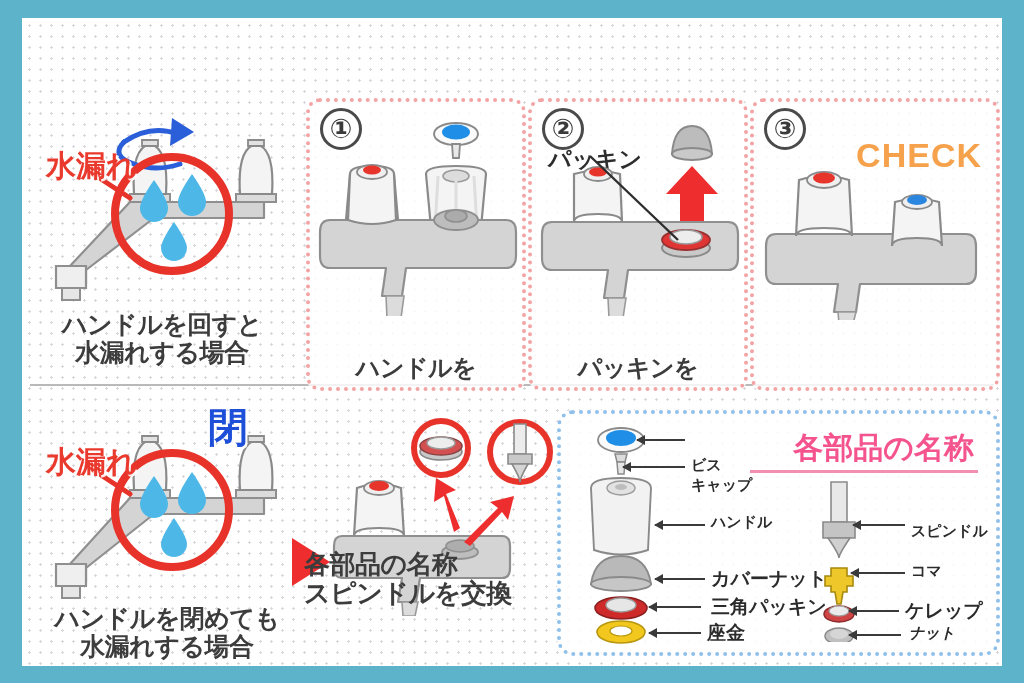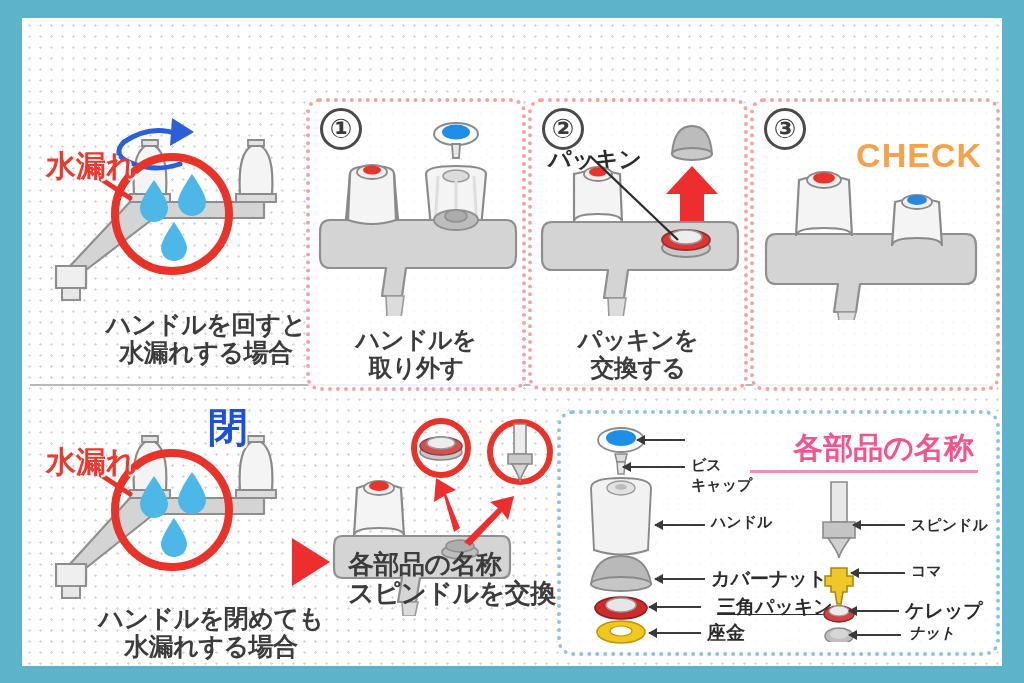--- a/index.html
+++ b/index.html
@@ -29,21 +29,21 @@
 
   
   .divider{
     position:absolute;left:8px;top:366px;width:964px;height:2px;
     background:#b9b9b9;
   }
 
   
   .cap{
     position:absolute;color:#3c3c3c;font-weight:bold;line-height:1.12;
-    text-align:center;font-size:25px;letter-spacing:-0.5px;margin-left:44px;
+    text-align:center;font-size:25px;letter-spacing:-0.5px;
   }
   .redlabel{color:#ea3a2e;font-weight:bold;font-size:30px;position:absolute;
     text-shadow:2px 2px 0 rgba(255,255,255,.9);}
 
   
   .step{
     position:absolute;top:80px;height:285px;
     background:rgba(255,255,255,.82);
     border:4px dotted #f3a3a3;border-radius:14px;
   }
@@ -161,21 +161,20 @@
 
         <path d="M30 100 q0 -8 26 -8 q26 0 26 8 l-4 -46 q-22 -7 -44 0 z" fill="#f4f4f4" stroke="#8a8a8a" stroke-width="2.2"></path>
         <path d="M34 54 q0 -8 22 -8 q22 0 22 8 l2 46 q-24 8 -48 0 z" fill="#f4f4f4" stroke="#8a8a8a" stroke-width="2.2"></path>
         <ellipse cx="56" cy="52" rx="15" ry="7" fill="#efefef" stroke="#8a8a8a" stroke-width="1.8"></ellipse>
         <ellipse cx="56" cy="50" rx="9" ry="4.5" fill="#e8352c"></ellipse>
 
         <path d="M70 176 h18 l-3 22 h-14 z" fill="#dcdcdc" stroke="#9a9a9a" stroke-width="1.6"></path>
       </svg>
       <div class="stepcap">
         <span>ハンドルを</span>
-        <span class="l2">取り外す</span>
       </div>
     </div>
 
     <div class="step" id="step2">
       <div class="stepnum">②</div>
       <div class="pakkin-label">パッキン</div>
       <svg class="abs" style="left:6px;top:18px;" width="204" height="196" viewBox="0 0 204 196">
 
         <path d="M134 34 q2 -28 20 -28 q18 0 20 28 z" fill="#bcbcbc" stroke="#8a8a8a" stroke-width="2"></path>
         <ellipse cx="154" cy="34" rx="20" ry="6" fill="#c9c9c9" stroke="#8a8a8a" stroke-width="2"></ellipse>
@@ -191,21 +190,20 @@
         <path d="M36 102 q0 -8 24 -8 q24 0 24 8 l-2 -48 q-23 -7 -46 0 z" fill="#f4f4f4" stroke="#8a8a8a" stroke-width="2.2"></path>
         <ellipse cx="60" cy="54" rx="14" ry="7" fill="#efefef" stroke="#8a8a8a" stroke-width="1.8"></ellipse>
         <ellipse cx="60" cy="52" rx="9" ry="4.5" fill="#e8352c"></ellipse>
 
         <path d="M52 36 L140 120" stroke="#2d2d2d" stroke-width="2.4" fill="none"></path>
 
         <path d="M70 178 h18 l-3 20 h-14 z" fill="#dcdcdc" stroke="#9a9a9a" stroke-width="1.6"></path>
       </svg>
       <div class="stepcap">
         <span>パッキンを</span>
-        <span class="l2">交換する</span>
       </div>
     </div>
 
     <div class="step" id="step3">
       <div class="stepnum">③</div>
       <div class="check">CHECK</div>
       <svg class="abs" style="left:6px;top:48px;" width="230" height="170" viewBox="0 0 230 170">
 
         <path d="M16 84 L206 84 q10 0 10 12 v26 q0 12 -10 12 L100 134 L96 162 L74 162 L78 134 L16 134 q-10 0 -10 -12 v-26 q0 -12 10 -12 z" fill="#d4d4d4" stroke="#8f8f8f" stroke-width="2.2" stroke-linejoin="round"></path>
 
@@ -308,21 +306,21 @@
       <div class="larrow" style="left:62px;top:52px;width:62px;"></div>
       <div class="larrow" style="left:94px;top:110px;width:50px;"></div>
       <div class="larrow" style="left:94px;top:164px;width:50px;"></div>
       <div class="larrow" style="left:88px;top:192px;width:52px;"></div>
       <div class="larrow" style="left:88px;top:218px;width:52px;"></div>
 
       <div class="lglabel lg-small" style="left:130px;top:15px;margin-top:47px;">キャップ</div>
       <div class="lglabel lg-small" style="left:130px;top:42px;">ビス</div>
       <div class="lglabel lg-small" style="left:150px;top:99px;">ハンドル</div>
       <div class="lglabel lg-big" style="left:150px;top:152px;">カバーナット</div>
-      <div class="lglabel lg-big" style="left:156px;top:180px;text-decoration:underline;">三角パッキン</div>
+      <div class="lglabel lg-big" style="left:150px;top:180px;">三角パッキン</div>
       <div class="lglabel lg-big" style="left:146px;top:206px;">座金</div>
 
       <svg class="abs" style="left:248px;top:64px;" width="60" height="164" viewBox="0 0 60 164">
 
         <path d="M22 4 h16 v40 h-16 z" fill="#e8e8e8" stroke="#8a8a8a" stroke-width="1.6"></path>
         <path d="M14 44 h32 v16 h-32 z" fill="#c4c4c4" stroke="#8a8a8a" stroke-width="1.6"></path>
         <path d="M19 60 q11 16 11 20 q0 -4 11 -20 z" fill="#d0d0d0" stroke="#8a8a8a" stroke-width="1.6"></path>
 
         <path d="M22 90 h16 v8 h6 v10 h-6 v6 h-4 l-2 12 h-4 l-2 -12 h-4 v-6 h-6 v-10 h6 z" fill="#eec82a" stroke="#a8890e" stroke-width="1.6"></path>
 
@@ -331,20 +329,20 @@
 
         <ellipse cx="30" cy="158" rx="14" ry="8" fill="#c0c0c0" stroke="#8a8a8a" stroke-width="1.5"></ellipse>
         <ellipse cx="30" cy="156" rx="9" ry="5" fill="#d6d6d6"></ellipse>
       </svg>
 
       <div class="larrow" style="left:292px;top:110px;width:52px;"></div>
       <div class="larrow" style="left:290px;top:158px;width:54px;"></div>
       <div class="larrow" style="left:288px;top:196px;width:50px;"></div>
       <div class="larrow" style="left:288px;top:220px;width:52px;"></div>
 
-      <div class="lglabel lg-small" style="left:350px;top:102px;">スピンドル</div>
+      <div class="lglabel lg-small" style="left:350px;top:108px;">スピンドル</div>
       <div class="lglabel lg-small" style="left:350px;top:148px;">コマ</div>
       <div class="lglabel lg-big" style="left:344px;top:184px;">ケレップ</div>
       <div class="lglabel lg-small" style="left:348px;top:210px;font-style:italic;">ナット</div>
     </div>
 
   </div>
 </div>
 
 </body></html>

